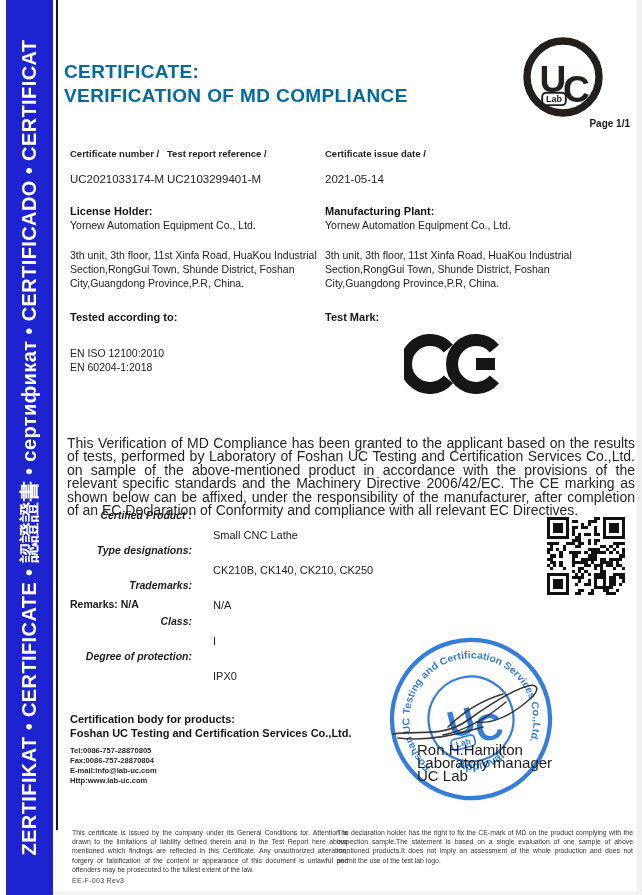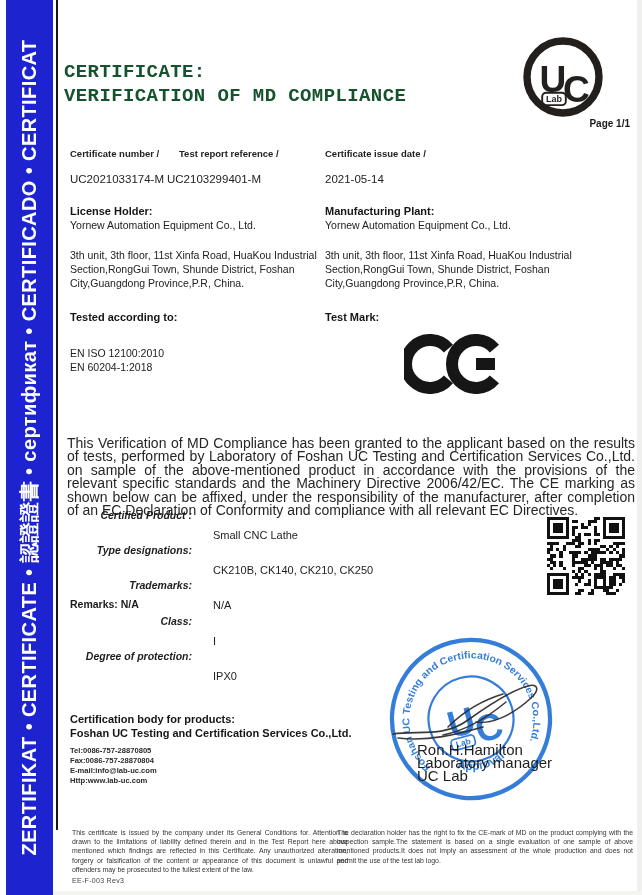--- a/index.html
+++ b/index.html
@@ -8,21 +8,21 @@
   .abs{position:absolute;}
   
   .side-band{left:6px;top:0;width:47px;height:895px;background:#1c23cf;}
   .side-rot{left:6px;top:0;width:895px;height:47px;transform-origin:0 0;
             transform:rotate(-90deg) translateX(-895px);display:flex;align-items:center;justify-content:center;}
   .side-text{color:#ffffff;font-weight:bold;font-size:20px;letter-spacing:.4px;white-space:nowrap;}
   .vrule{left:56px;top:0;width:2px;height:830px;background:#181818;}
   .edge-r{right:0;top:0;width:5px;height:895px;background:#f0f0ef;}
   .edge-b{left:53px;bottom:0;width:589px;height:4px;background:#f4f4f3;}
 
-  .title{left:64px;top:60px;font-size:19px;font-weight:bold;line-height:24px;letter-spacing:.4px;color:#14532d;font-family:Liberation Mono, monospace;}
+  .title{left:64px;top:60px;font-size:19px;font-weight:bold;line-height:24px;letter-spacing:.4px;color:#0369a1;}
   .page-label{left:555px;top:118px;width:75px;text-align:right;font-size:10px;font-weight:bold;}
 
   .lbl-sm{font-size:9.5px;font-weight:bold;color:#222;text-align:center;}
   .val{font-size:11.5px;color:#222;}
   .h-bold{font-size:11px;font-weight:bold;color:#151515;}
   .body-sm{font-size:10.5px;line-height:14px;color:#222;}
 
   .para{left:67px;top:437px;width:568px;font-size:14px;line-height:13.4px;text-align:justify;color:#252525;}
 
   .spec-row{display:flex;line-height:15.2px;gap:12px;}
@@ -56,21 +56,21 @@
   <circle cx="40" cy="40" r="32" fill="none" stroke="#231f1c" stroke-width="6.6"></circle>
   <text x="31" y="53" text-anchor="middle" font-family="Liberation Sans,sans-serif" font-weight="bold" font-size="33" fill="#231f1c">U</text>
   <text x="52" y="62" text-anchor="middle" font-family="Liberation Sans,sans-serif" font-weight="bold" font-size="33" fill="#231f1c">C</text>
   <rect x="21.5" y="54" width="21" height="11" rx="3.5" fill="none" stroke="#231f1c" stroke-width="1.7"></rect>
   <text x="32" y="62.6" text-anchor="middle" font-family="Liberation Sans,sans-serif" font-weight="bold" font-size="8" fill="#231f1c">Lab</text>
 </svg>
 
 <div class="abs page-label">Page 1/1</div>
 
 <div class="abs lbl-sm" style="left:70px;top:148px">Certificate number /</div>
-<div class="abs lbl-sm" style="left:179px;top:148px">Test report reference /</div>
+<div class="abs lbl-sm" style="left:167px;top:148px">Test report reference /</div>
 <div class="abs lbl-sm" style="left:325px;top:148px">Certificate issue date /</div>
 
 <div class="abs val" style="left:70px;top:173px">UC2021033174-M</div>
 <div class="abs val" style="left:167px;top:173px">UC2103299401-M</div>
 <div class="abs val" style="left:325px;top:173px">2021-05-14</div>
 
 <div class="abs h-bold" style="left:70px;top:205px">License Holder:</div>
 <div class="abs body-sm" style="left:70px;top:218px">Yornew Automation Equipment Co., Ltd.</div>
 <div class="abs h-bold" style="left:325px;top:205px">Manufacturing Plant:</div>
 <div class="abs body-sm" style="left:325px;top:218px">Yornew Automation Equipment Co., Ltd.</div>

